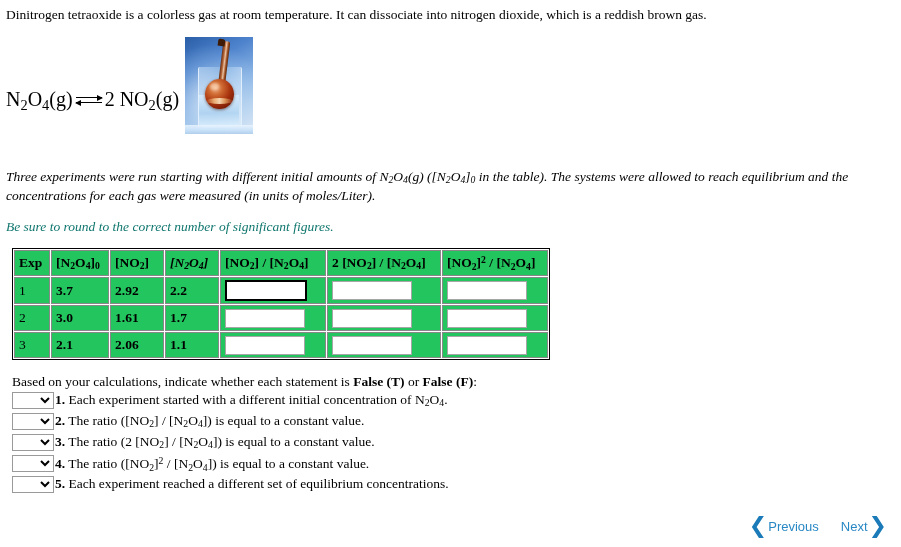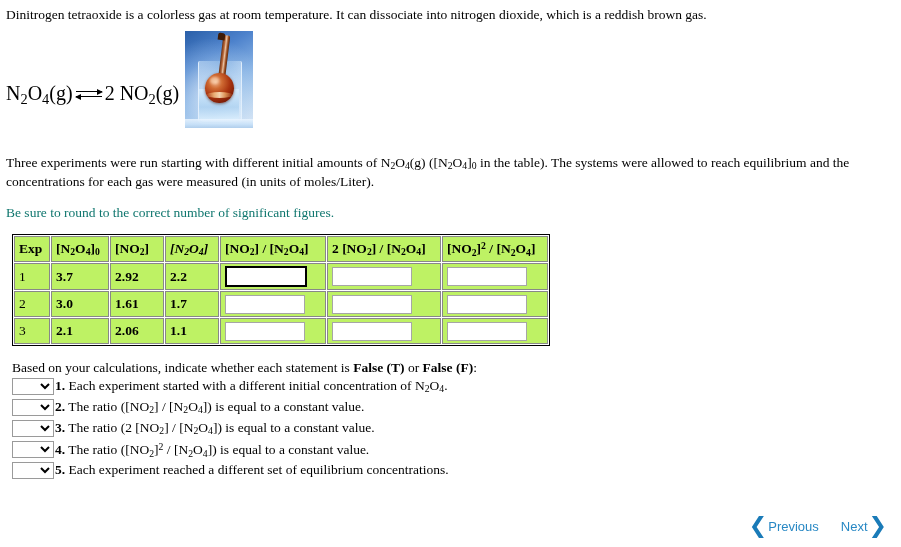--- a/index.html
+++ b/index.html
@@ -12,21 +12,21 @@
     height: 547px;
     font-family: "Liberation Serif", "DejaVu Serif", serif;
     font-size: 13.5px;
     color: #000000;
     position: relative;
     overflow: hidden;
   }
   .page { padding: 6px 8px 0 6px; }
 
   p.para {
-    margin: 0 0 4px 0;
+    margin: 0 0 10px 0;
     line-height: 1.35;
   }
   .intro { margin-bottom: 2px; }
 
   
   .eq-row {
     display: flex;
     align-items: flex-start;
     height: 122px;
   }
@@ -144,41 +144,41 @@
   }
   .photo .bench {
     position: absolute;
     left: 0; bottom: 0;
     width: 100%; height: 9px;
     background: linear-gradient(180deg, rgba(235,245,255,.85) 0%, rgba(200,225,248,.95) 60%, rgba(176,206,236,1) 100%);
   }
 
   
   .body-text { margin-top: 4px; }
-  .body-text p { margin: 4px 0 12px 0; line-height: 1.38; }
+  .body-text p { margin: 12px 0 12px 0; line-height: 1.38; font-style: italic; }
   .warning {
     color: #0f766e;
     margin: 0 0 14px 0;
   }
 
   
   table.data {
     border-collapse: separate;
     border-spacing: 1px;
     border: 1px solid #000;
     margin-left: 6px;
     background: #ffffff;
   }
   table.data th, table.data td {
     border: 1px solid #888;
     padding: 2px 4px;
     font-size: 13.5px;
     text-align: left;
     vertical-align: middle;
-    background: #bef264;
+    background: #22c55e;
     height: 20px;
   }
   table.data th {
     font-weight: bold;
     white-space: nowrap;
   }
   table.data td.num {
     font-weight: bold;
     white-space: nowrap;
   }

